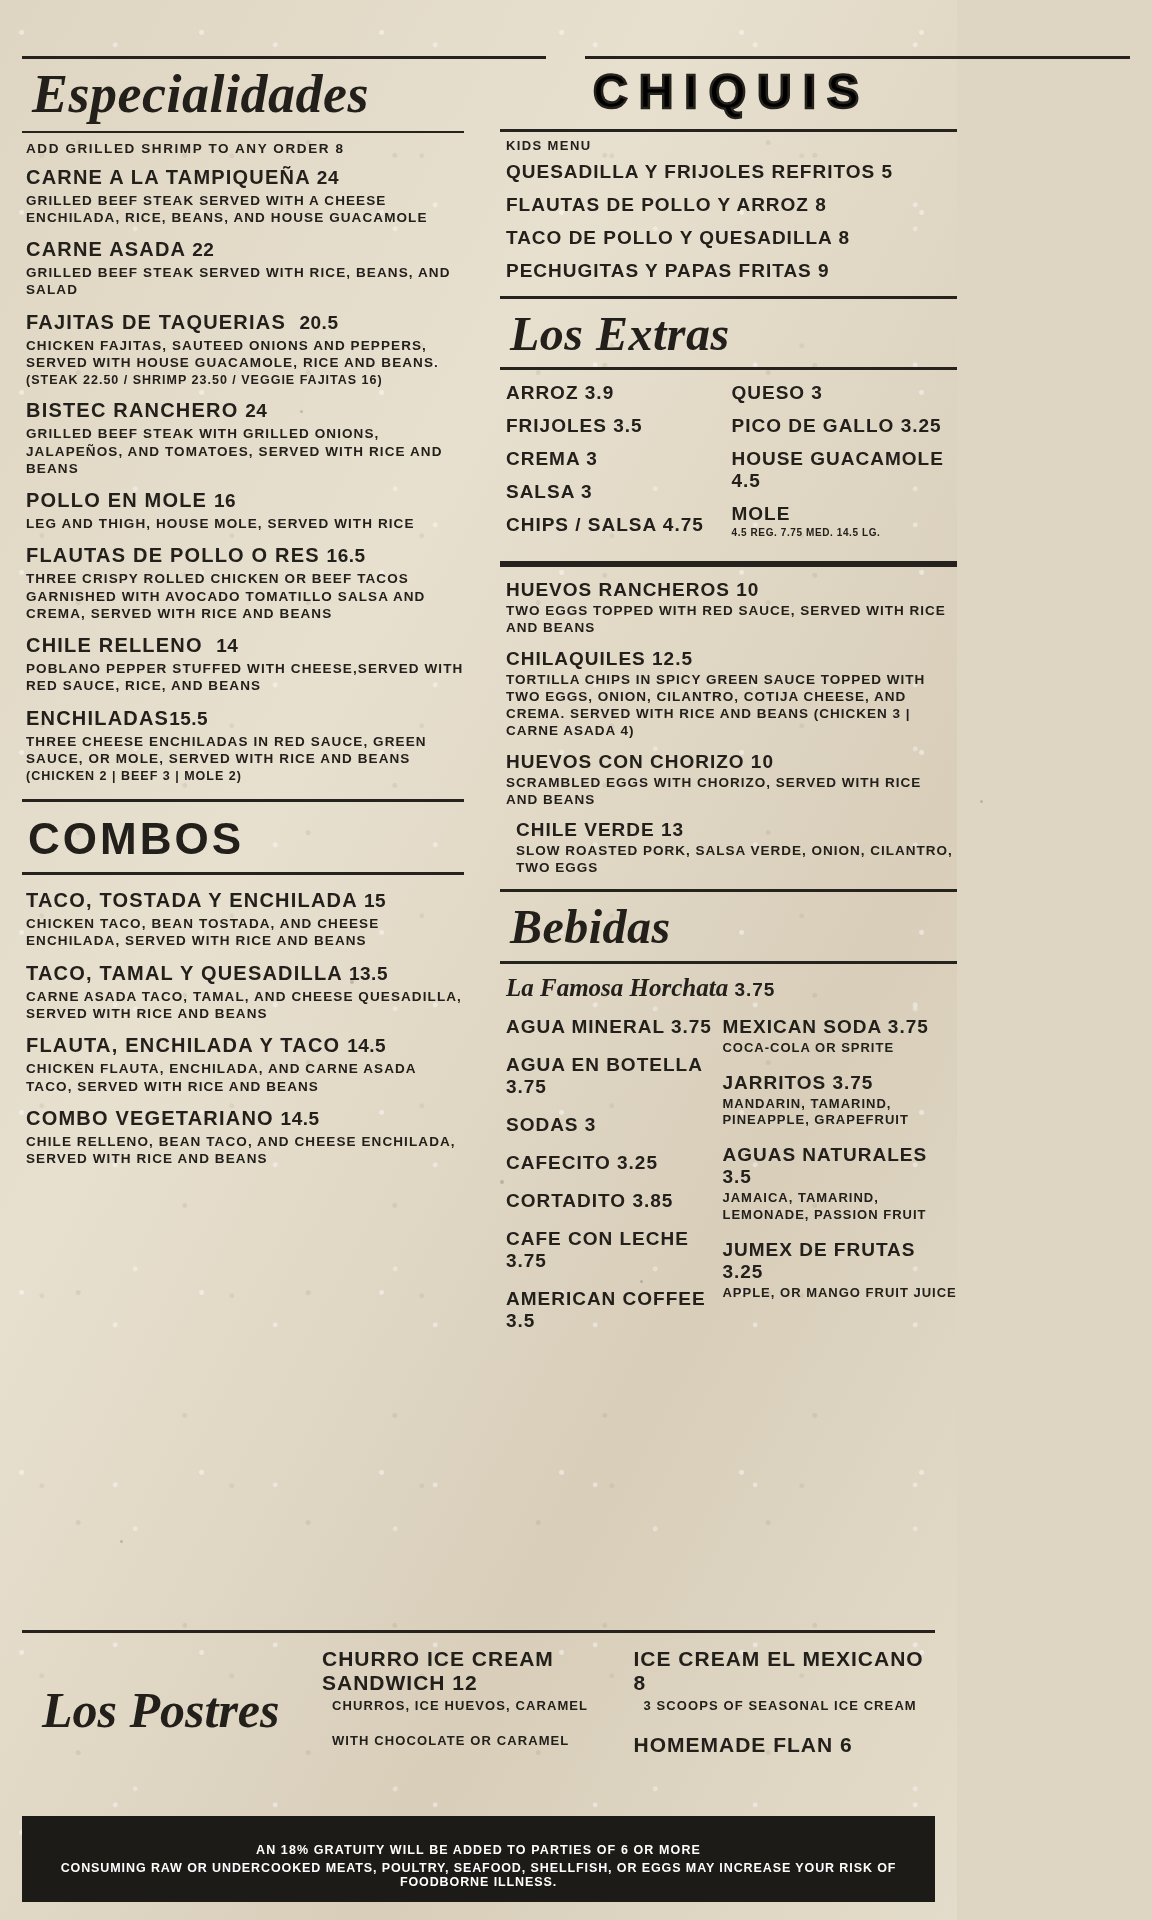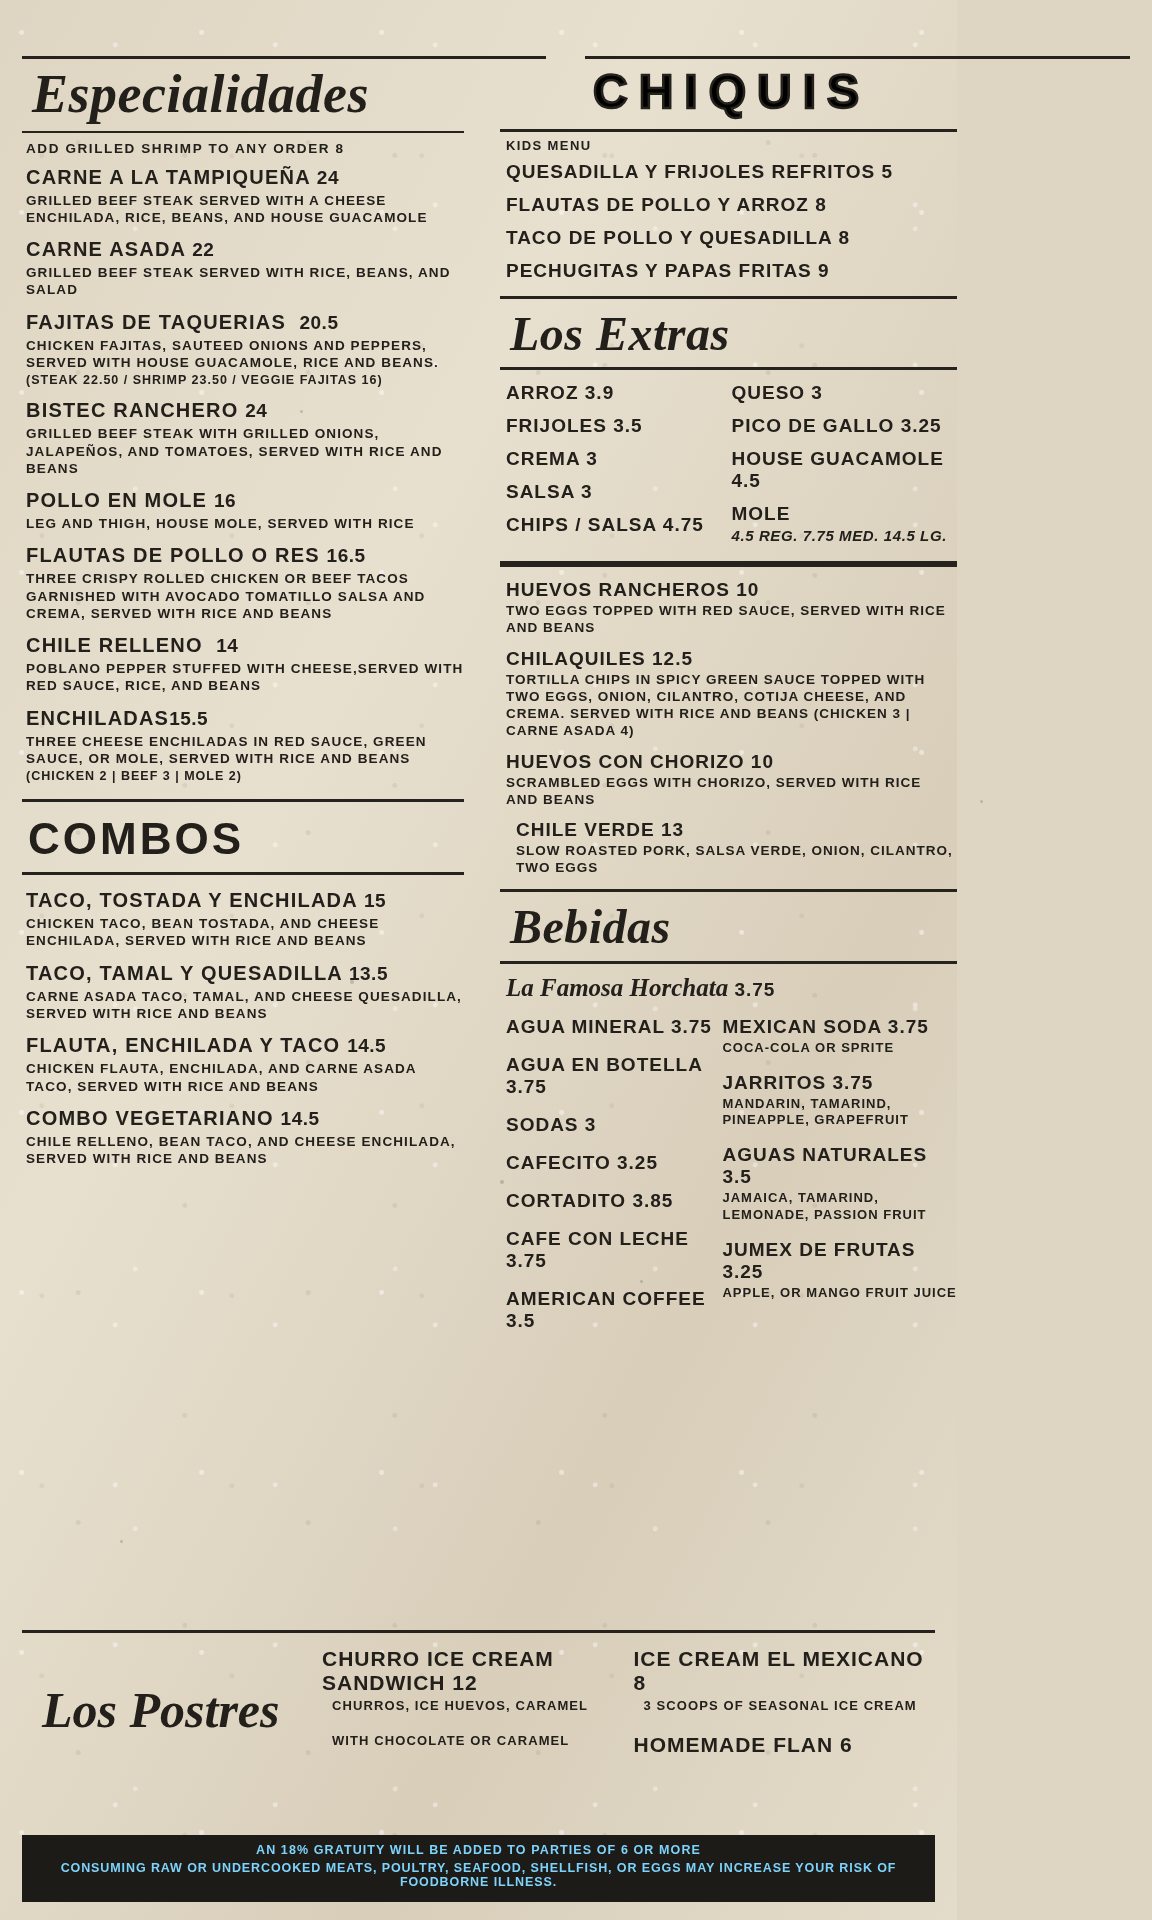--- a/index.html
+++ b/index.html
@@ -171,25 +171,24 @@
     margin-left: 6px;
   }
   .extras-col { width: 50%; }
   .extras-col .e-item {
     font-size: 19px;
     font-weight: bold;
     letter-spacing: 1px;
     margin-bottom: 11px;
   }
   .extras-col .e-sub {
-    font-size: 15px;
+    font-size: 10px;
     font-weight: bold;
     letter-spacing: 0.6px;
     margin-top: -6px;
-    font-style: italic;
   }
 
   
   .d-item { margin: 0 0 11px 6px; }
   .d-item.indent { margin-left: 16px; }
   .d-item .name {
     font-weight: bold;
     font-size: 19px;
     letter-spacing: 1px;
   }
@@ -277,23 +276,23 @@
     padding-left: 10px;
   }
 
   
   .footer {
     position: absolute;
     left: 22px;
     right: 22px;
     bottom: 18px;
     background: #1d1b17;
-    color: #7dd3fc;
+    color: #ffffff;
     text-align: center;
-    padding: 8px 10px 13px;
+    padding: 27px 10px 13px;
     box-sizing: border-box;
   }
   .footer .l1 {
     font-size: 12.5px;
     font-weight: bold;
     letter-spacing: 1.1px;
   }
   .footer .l2 {
     font-size: 12.5px;
     font-weight: bold;

